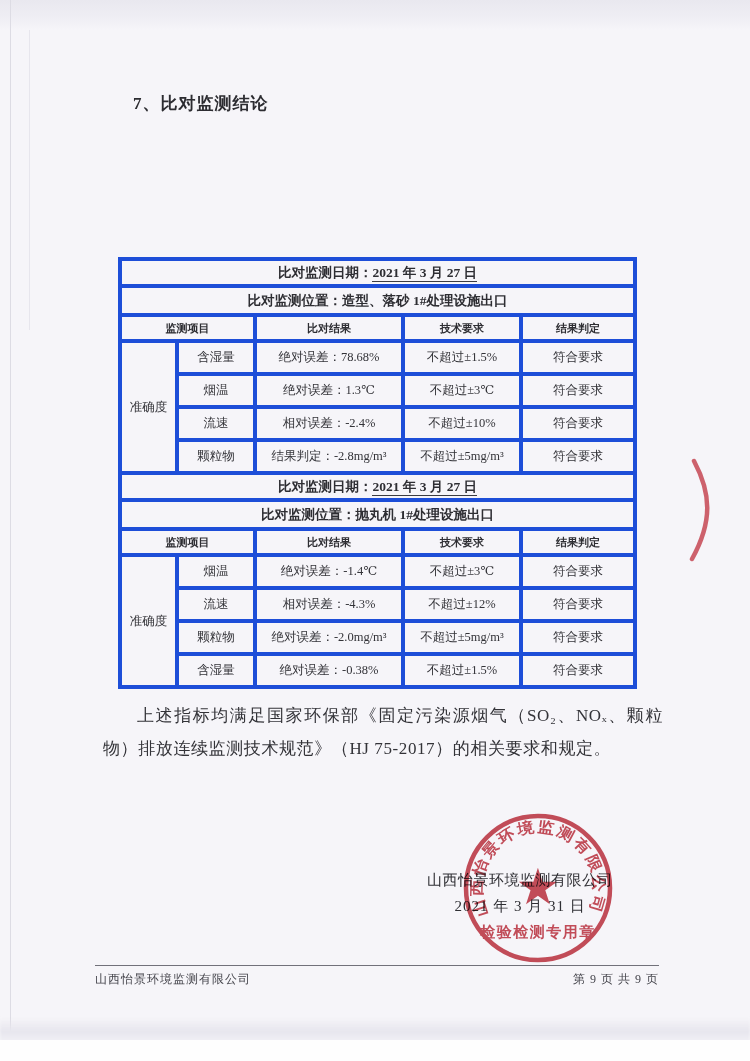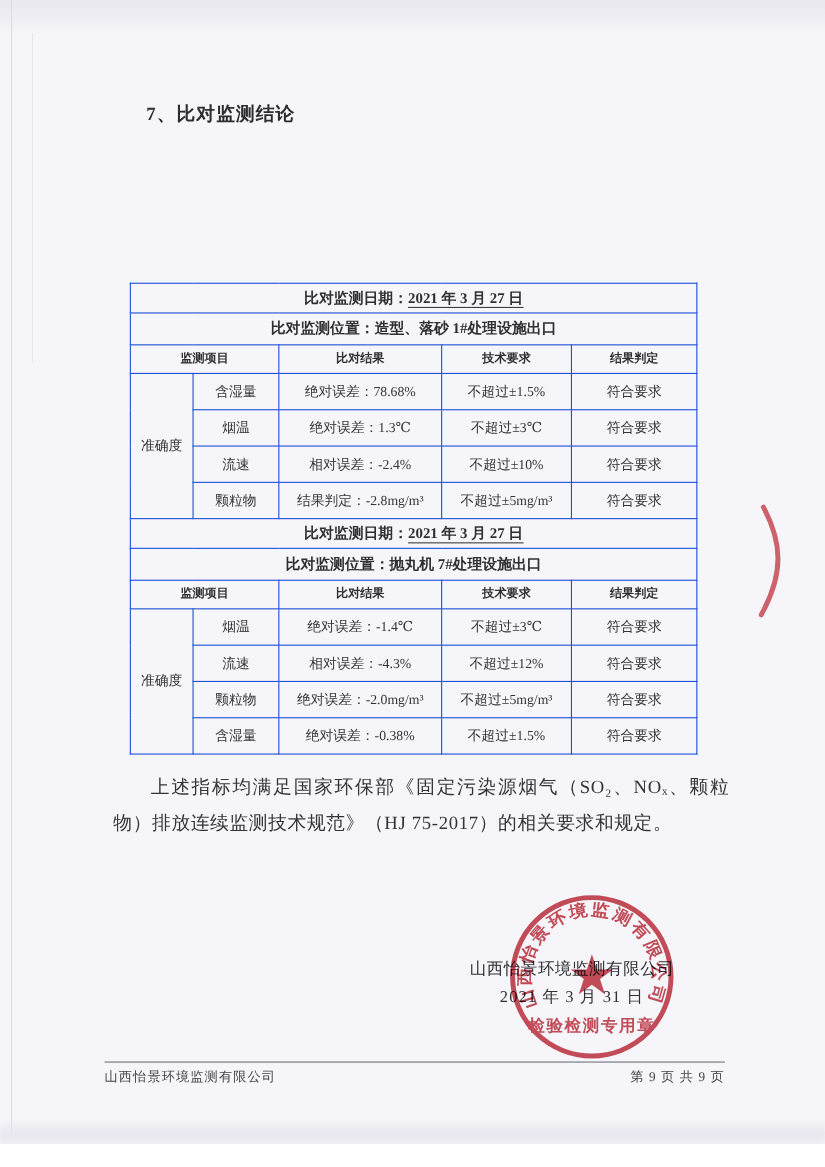--- a/index.html
+++ b/index.html
@@ -24,21 +24,21 @@
   .section-title { position:absolute; left:110px; top:92px; font-size:17px; font-weight:bold; color:#2c2c31; letter-spacing:1px;margin-left:23px; }
   .intro { position:absolute; left:103px; top:122px; width:559px;
     font-size:15.5px; line-height:33px; letter-spacing:0.6px;
     text-align:justify; text-indent:2em; color:#333338; }
   .caption { position:absolute; left:103px; top:235px; width:559px; text-align:center;
     font-size:15px; font-weight:bold; color:#2e2e33; letter-spacing:2px; }
 
   table.results { position:absolute; left:118px; top:257px; width:515px;
     border-collapse:collapse; table-layout:fixed; }
   table.results td, table.results th {
-    border:1px solid #1d4ed8; text-align:center; vertical-align:middle;
+    border:4px solid #1d4ed8; text-align:center; vertical-align:middle;
     font-size:12.5px; color:#333338; line-height:1.15; padding:1px 2px;
   }
   table.results { border:1.5px solid #45454e; }
   col.c1{width:57px} col.c2{width:78px} col.c3{width:148px} col.c4{width:118px} col.c5{width:114px}
   tr.r-date td, tr.r-loc td { font-weight:bold; font-size:13.5px; color:#2e2e33; }
   tr.r-date { height:27px; } tr.r-loc { height:29px; }
   tr.r-hdr th { font-weight:bold; font-size:11px; color:#2e2e33; height:26px; }
   tr.r-body { height:33px; }
   .u { border-bottom:1px solid #3c3c42; padding-bottom:1px; }
 
@@ -116,21 +116,21 @@
       <td>颗粒物</td>
       <td>结果判定：-2.8mg/m³</td>
       <td>不超过±5mg/m³</td>
       <td>符合要求</td>
     </tr>
 
     <tr class="r-date">
       <td colspan="5"><span>比对监测日期：</span><span class="u">2021 年 3 月 27 日</span></td>
     </tr>
     <tr class="r-loc">
-      <td colspan="5"><span>比对监测位置：</span><span>抛丸机 7#处理设施出口</span></td>
+      <td colspan="5"><span>比对监测位置：</span><span>抛丸机 1#处理设施出口</span></td>
     </tr>
     <tr class="r-hdr">
       <th colspan="2">监测项目</th>
       <th>比对结果</th>
       <th>技术要求</th>
       <th>结果判定</th>
     </tr>
     <tr class="r-body">
       <td rowspan="4">准确度</td>
       <td>烟温</td>

